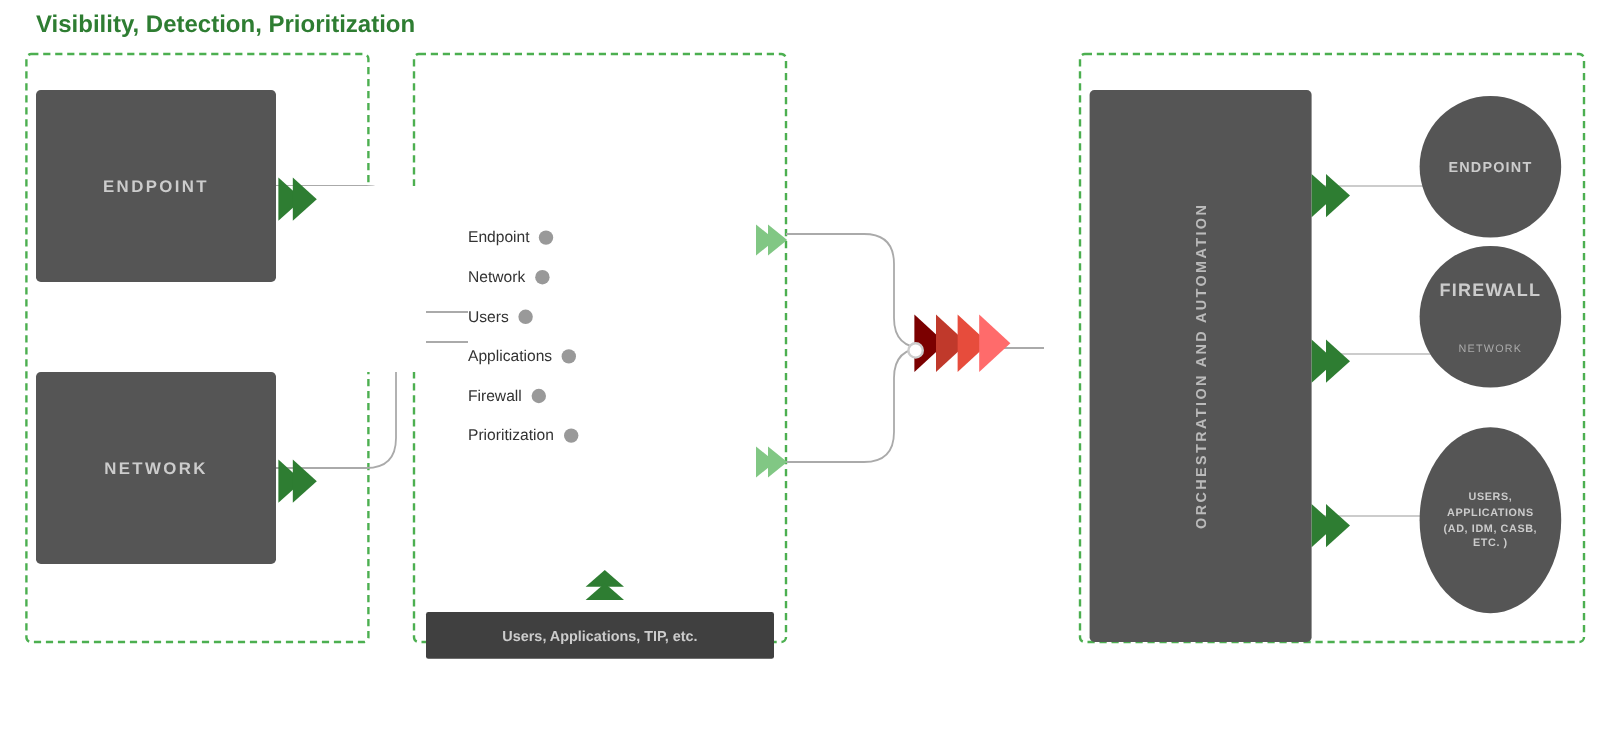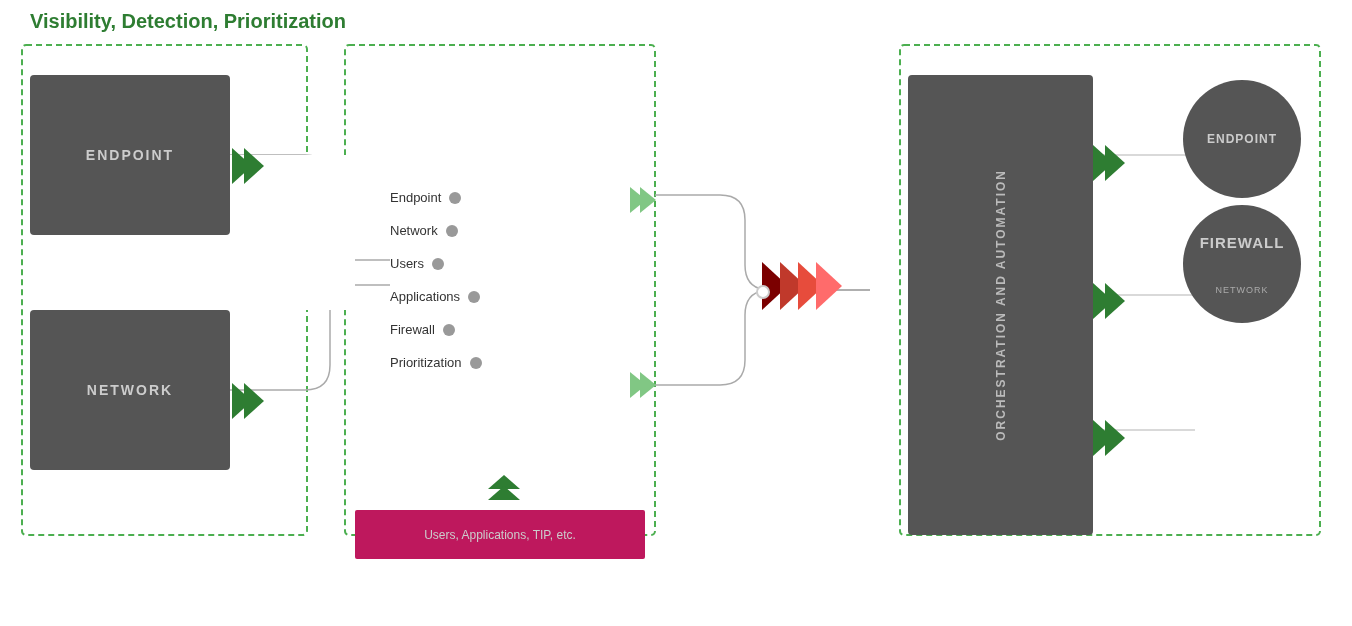--- a/index.html
+++ b/index.html
@@ -281,22 +281,25 @@
 
   <div class="response-circle" style="left: 1183px; top: 80px; width: 118px; height: 118px;">
     <span class="circle-title">ENDPOINT</span>
   </div>
 
   <div class="response-circle" style="left: 1183px; top: 205px; width: 118px; height: 118px; gap: 32px;">
     <span class="circle-title" style="font-size:15px;">Firewall</span>
     <span class="circle-subtitle">NETWORK</span>
   </div>
 
-
-  <div class="bottom-box" style="left: 355px; top: 510px; width: 290px; height: 49px; background: #be185d;">
+  <div class="response-circle" style="left: 1183px; top: 356px; width: 118px; height: 155px; border-radius: 50%;">
+    <span class="users-apps-text">USERS,<br>APPLICATIONS<br>(AD, IDM, CASB,<br>etc. )</span>
+  </div>
+
+  <div class="bottom-box" style="left: 355px; top: 510px; width: 290px; height: 39px; background: #404040; font-weight: bold;">
     <span style="color:#ccc; font-size: 12px;">Users, Applications, TIP, etc.</span>
   </div>
 
   <div style="position:absolute; left: 488px; top: 475px; display:flex; flex-direction:column; align-items:center; gap:-3px;">
     <div style="width:0; height:0; border-left:16px solid transparent; border-right:16px solid transparent; border-bottom: 14px solid #2e7d32; margin-bottom: -3px;"></div>
     <div style="width:0; height:0; border-left:16px solid transparent; border-right:16px solid transparent; border-bottom: 14px solid #2e7d32;"></div>
   </div>
 
 </div>
 

